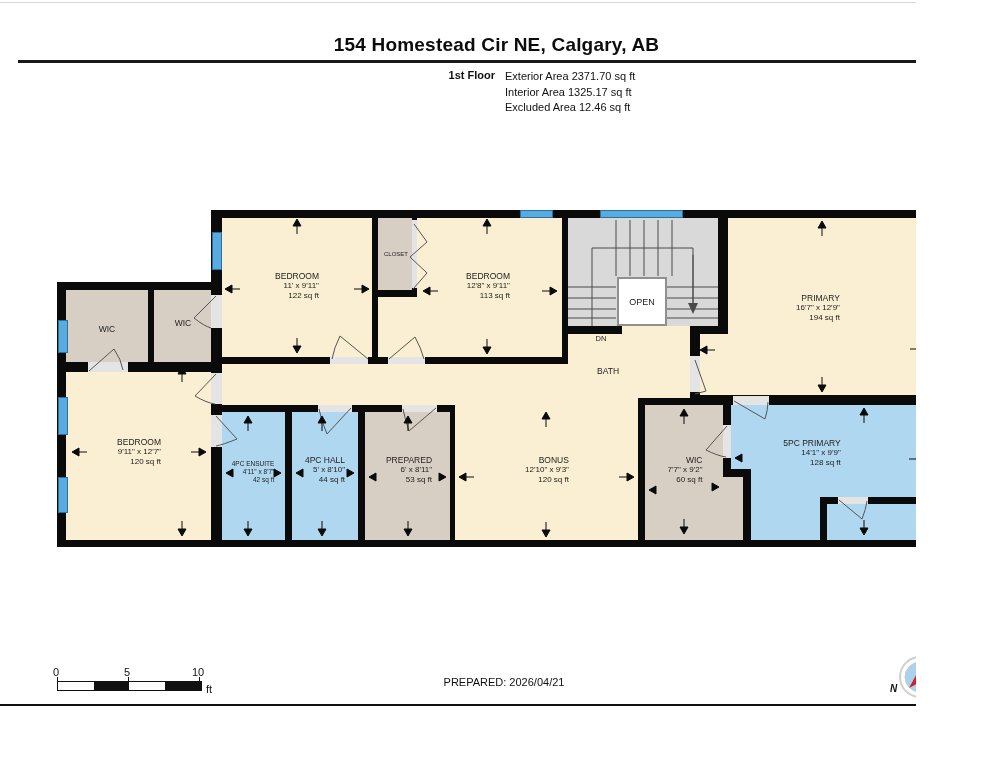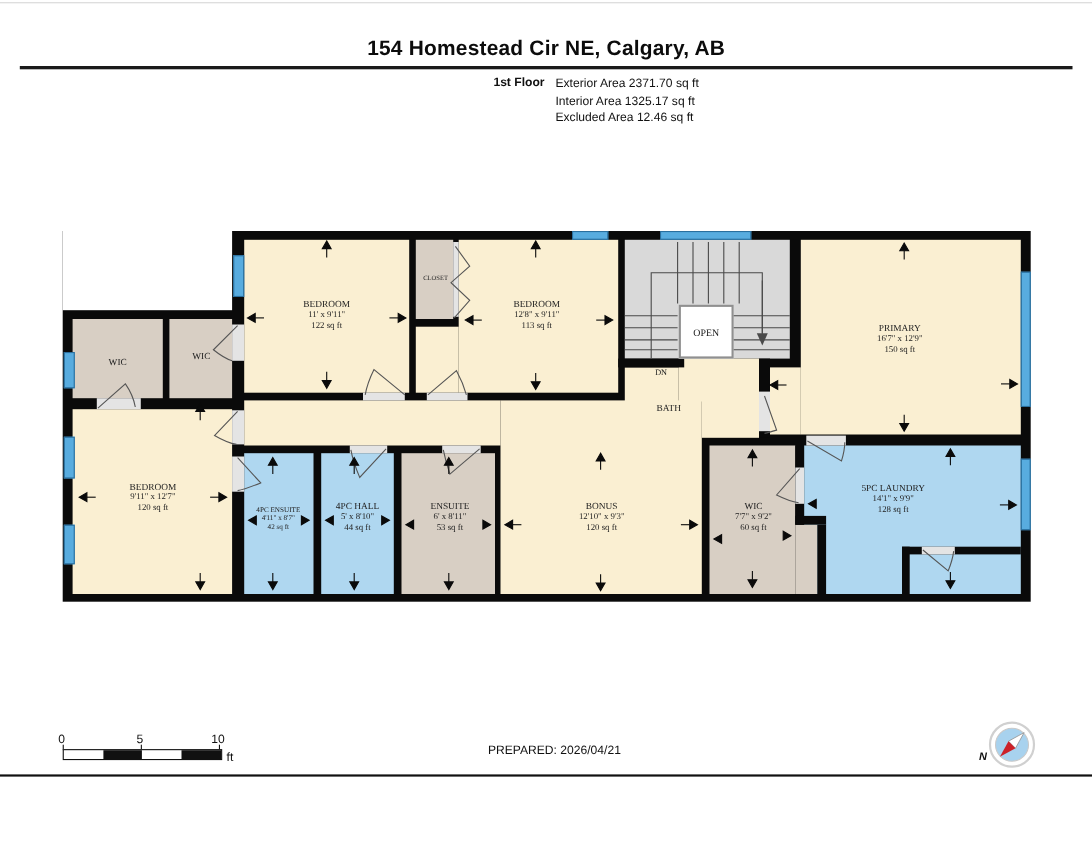--- a/index.html
+++ b/index.html
@@ -1,16 +1,16 @@
 <!DOCTYPE html>
 <html><head>
 <meta charset="utf-8">
 <style>
   html,body{margin:0;padding:0;background:#fff;}
-  #page{position:relative;width:993px;height:768px;background:#ffffff;overflow:hidden;
+  #page{position:relative;width:916px;height:768px;background:#ffffff;overflow:hidden;
         font-family:"Liberation Sans", sans-serif;color:#111;}
   
   #title{position:absolute;left:0;top:34px;width:993px;text-align:center;
          font-size:19px;font-weight:bold;letter-spacing:.2px;color:#0c0c0c;}
   #title-rule{position:absolute;left:18px;top:60px;width:957px;height:3px;background:#1a1a1a;}
   #topline{position:absolute;left:0;top:2px;width:993px;height:1px;background:#d6d6d6;}
   #floor-label{position:absolute;left:420px;top:69px;width:75px;text-align:right;
                font-size:11px;font-weight:bold;}
   #floor-stats{position:absolute;left:505px;top:69px;font-size:11px;line-height:15.5px;}
   
@@ -19,22 +19,22 @@
   .rm{position:absolute;}
   .cream{background:#FAEFD2;}
   .tan{background:#D8CFC4;}
   .blue{background:#AFD7F0;}
   .gray{background:#D9D9D9;}
   .win{position:absolute;background:#58ACDF;border:1px solid #2a6f9e;box-sizing:border-box;}
   .gap{position:absolute;background:#E4E4E4;}
   #openbox{position:absolute;left:617px;top:277px;width:50px;height:49px;background:#fff;
            border:2px solid #909090;box-sizing:border-box;}
   
-  .rlabel{position:absolute;transform:translate(-50%,-50%);text-align:center;color:#222;
-          font-size:8px;line-height:10px;white-space:nowrap;font-family:Liberation Serif, serif;}
+  .rlabel{position:absolute;transform:translate(-50%,-50%);text-align:right;color:#222;
+          font-size:8px;line-height:10px;white-space:nowrap;}
   .rlabel .nm{font-size:8.5px;}
   .rlabel.sm{font-size:6.5px;line-height:8px;}
   .rlabel.sm .nm{font-size:6.5px;}
   .rlabel.xs{font-size:6px;line-height:7px;}
   .rlabel.xs .nm{font-size:6px;}
   #svg-overlay{position:absolute;left:0;top:0;width:993px;height:768px;pointer-events:none;}
   
   .scale-num{position:absolute;font-size:11px;color:#111;}
   #scalebar{position:absolute;left:57px;top:681px;width:143px;height:8px;background:#fff;
             border:1px solid #111;box-sizing:content-box;}
@@ -134,54 +134,54 @@
     <div class="nm">CLOSET</div>
     </div>
   <div class="rlabel" style="left:488px;top:286px;">
     <div class="nm">BEDROOM</div>
     <div>12'8" x 9'11"</div>
     <div>113 sq ft</div>
     </div>
   <div class="rlabel" style="left:818px;top:308px;">
     <div class="nm">PRIMARY</div>
     <div>16'7" x 12'9"</div>
-    <div>150 sq ft</div>
+    <div>194 sq ft</div>
     </div>
   <div class="rlabel" style="left:139px;top:452px;">
     <div class="nm">BEDROOM</div>
     <div>9'11" x 12'7"</div>
     <div>120 sq ft</div>
     </div>
   <div class="rlabel sm" style="left:253px;top:472px;">
     <div class="nm">4PC ENSUITE</div>
     <div>4'11" x 8'7"</div>
     <div>42 sq ft</div>
     </div>
   <div class="rlabel" style="left:325px;top:470px;">
     <div class="nm">4PC HALL</div>
     <div>5' x 8'10"</div>
     <div>44 sq ft</div>
     </div>
   <div class="rlabel" style="left:409px;top:470px;">
-    <div class="nm">ENSUITE</div>
+    <div class="nm">PREPARED</div>
     <div>6' x 8'11"</div>
     <div>53 sq ft</div>
     </div>
   <div class="rlabel" style="left:547px;top:470px;">
     <div class="nm">BONUS</div>
     <div>12'10" x 9'3"</div>
     <div>120 sq ft</div>
     </div>
   <div class="rlabel" style="left:685px;top:470px;">
     <div class="nm">WIC</div>
     <div>7'7" x 9'2"</div>
     <div>60 sq ft</div>
     </div>
   <div class="rlabel" style="left:812px;top:453px;">
-    <div class="nm">5PC LAUNDRY</div>
+    <div class="nm">5PC PRIMARY</div>
     <div>14'1" x 9'9"</div>
     <div>128 sq ft</div>
     </div>
   <div class="rlabel" style="left:608px;top:371px;">
     <div class="nm">BATH</div>
     </div>
   <div class="rlabel" style="left:601px;top:339px;font-size:7.5px;">
     <div>DN</div>
     </div>
   <div class="rlabel" style="left:642px;top:302px;font-size:9px;">

